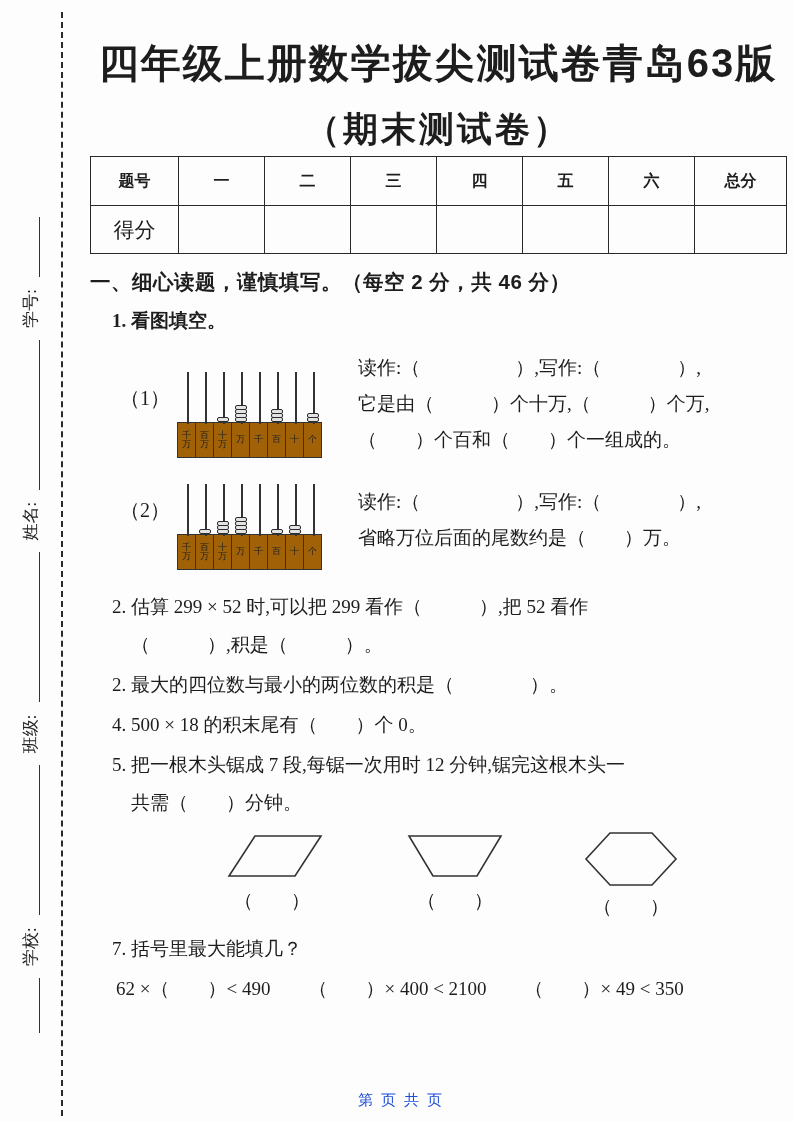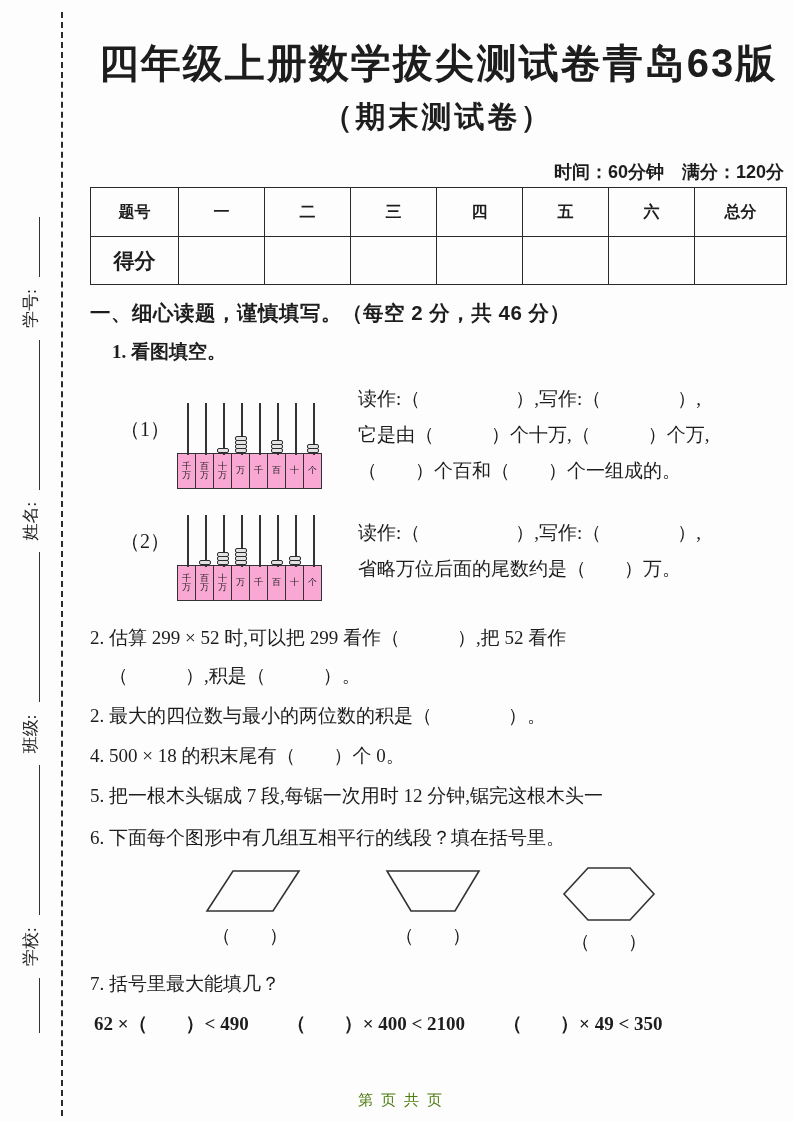--- a/index.html
+++ b/index.html
@@ -16,62 +16,62 @@
   .sidebar{position:absolute;left:-445px;top:605px;width:950px;height:40px;
     transform:rotate(-90deg);transform-origin:center;
     display:flex;flex-direction:row-reverse;align-items:center;justify-content:center;
     gap:12px;font-size:17px;color:#222;}
   .blank{display:inline-block;height:1.1em;border-bottom:1.6px solid #333;}
   .bl-60{width:60px}.bl-150{width:150px}.bl-55{width:55px}
 
   
   .content{position:absolute;left:90px;top:10px;width:696px;}
   .title{margin-top:30px;text-align:center;font-size:40px;letter-spacing:2px;line-height:1.15;}
-  .subtitle{margin-top:11px;text-align:center;font-size:30px;letter-spacing:3px;}
+  .subtitle{margin-top:20px;text-align:center;font-size:35px;letter-spacing:3px;}
   .meta{margin-top:22px;text-align:right;font-size:18px;padding-right:2px;}
 
   table.score{border-collapse:collapse;width:696px;margin-top:3px;table-layout:fixed;}
   table.score th,table.score td{border:1.6px solid #2a2a2a;}
   table.score tr:first-child th{height:46px;font-size:16px;font-weight:bold;}
-  table.score tr:last-child th{height:45px;font-size:21px;font-weight:bold;}
+  table.score tr:last-child th{height:45px;font-size:21px;font-weight:normal;}
   table.score td{height:45px;}
   col.c-first{width:88px}col.c-mid{width:86px}col.c-last{width:92px}
 
   .sec-head{margin-top:14px;font-size:20.5px;letter-spacing:.5px;}
   .qtext{font-size:19px;line-height:30px;white-space:pre-wrap;}
   .q-intro{margin-top:10px;margin-left:22px;font-weight:bold;}
-  .qblock{margin-top:8px;}
+  .qblock{margin-left:22px;margin-top:8px;}
 
   
   .figrow{display:flex;margin-top:14px;margin-left:30px;}
   .figwrap{width:238px;flex:0 0 238px;display:flex;align-items:flex-end;}
   .figlabel{font-size:20px;margin-right:8px;margin-bottom:46px;white-space:nowrap;}
   .abacus{display:flex;align-items:flex-end;}
   .acol{width:18px;display:flex;flex-direction:column;align-items:center;}
   .rodarea{position:relative;width:100%;height:50px;}
   .rod{position:absolute;left:50%;top:0;bottom:-2px;width:1.5px;background:#333;}
   .beadstack{position:absolute;left:50%;bottom:0;transform:translateX(-50%);
     display:flex;flex-direction:column;align-items:center;}
   .bead{width:12px;height:5px;background:#e3e3e3;border:1px solid #2c2c2c;
     border-radius:2px;margin-top:-1px;box-sizing:border-box;}
   .plabel{box-sizing:border-box;width:19px;height:36px;margin-left:-1px;
     border:1.2px solid #333;font-size:9px;line-height:1.05;text-align:center;
-    display:flex;flex-direction:column;justify-content:center;background:#f9a8d4;}
+    display:flex;flex-direction:column;justify-content:center;background:#a16207;}
   .ftext{flex:1;}
   .ftext .qtext{line-height:36px;}
 
   
   .shapesrow{display:flex;margin-left:105px;margin-top:12px;gap:78px;}
   .shapebox{display:flex;flex-direction:column;align-items:center;}
   .shapebox svg{display:block;}
   .shapeblank{font-size:19px;margin-top:6px;}
   svg polygon{fill:none;stroke:#333;stroke-width:1.6;}
 
   .footer{position:absolute;left:15px;right:0;bottom:12px;text-align:center;
-    font-size:15px;letter-spacing:8px;color:#4d7c0f;}
+    font-size:15px;letter-spacing:8px;color:#1d4ed8;}
 </style>
 </head>
 <body>
 
 <div class="cutline"></div>
 
 <div class="sidebar">
   <span class="blank bl-60"></span>
   <span>学号:</span>
   <span class="blank bl-150"></span>
@@ -80,21 +80,20 @@
   <span>班级:</span>
   <span class="blank bl-150"></span>
   <span>学校:</span>
   <span class="blank bl-55"></span>
 </div>
 
 <div class="content">
 
   <div class="title hei">四年级上册数学拔尖测试卷青岛63版</div>
   <div class="subtitle hei">（期末测试卷）</div>
-  <div class="meta hei">时间：60分钟　满分：120分</div>
 
   <table class="score hei">
     <colgroup>
       <col class="c-first">
         <col class="c-mid">
         <col class="c-mid">
         <col class="c-mid">
       <col class="c-mid">
         <col class="c-mid">
         <col class="c-mid">
@@ -303,24 +302,24 @@
   <div class="qblock" style="margin-top:10px;">
     <div class="qtext">2. 最大的四位数与最小的两位数的积是（　　　　）。</div>
   </div>
 
   <div class="qblock" style="margin-top:10px;">
     <div class="qtext">4. 500 × 18 的积末尾有（　　）个 0。</div>
   </div>
 
   <div class="qblock" style="margin-top:10px;">
     <div class="qtext">5. 把一根木头锯成 7 段,每锯一次用时 12 分钟,锯完这根木头一</div>
+    <div class="qtext" style="margin-top:8px;">　共需（　　）分钟。</div>
   </div>
 
   <div class="qblock" style="margin-top:12px;">
-    <div class="qtext">6. 下面每个图形中有几组互相平行的线段？填在括号里。</div>
     <div class="shapesrow">
       <div class="shapebox">
         <svg width="110" height="52">
           <polygon points="38,6 104,6 78,46 12,46"></polygon>
         </svg>
         <span class="shapeblank">（　　）</span>
       </div>
       <div class="shapebox">
         <svg width="100" height="52">
           <polygon points="4,6 96,6 72,46 28,46"></polygon>
@@ -331,18 +330,18 @@
         <svg width="96" height="58">
           <polygon points="27,3 69,3 93,29 69,55 27,55 3,29"></polygon>
         </svg>
         <span class="shapeblank">（　　）</span>
       </div>
     </div>
   </div>
 
   <div class="qblock" style="margin-top:14px;">
     <div class="qtext">7. 括号里最大能填几？</div>
-    <div class="qtext" style="margin-top:10px;margin-left:4px;font-weight:bold;">62 ×（　　）&lt; 490　　（　　）× 400 &lt; 2100　　（　　）× 49 &lt; 350</div>
+    <div class="qtext" style="margin-top:10px;margin-left:4px;">62 ×（　　）&lt; 490　　（　　）× 400 &lt; 2100　　（　　）× 49 &lt; 350</div>
   </div>
 
 </div>
 
 <div class="footer">第页共页</div>
 
 </body></html>

